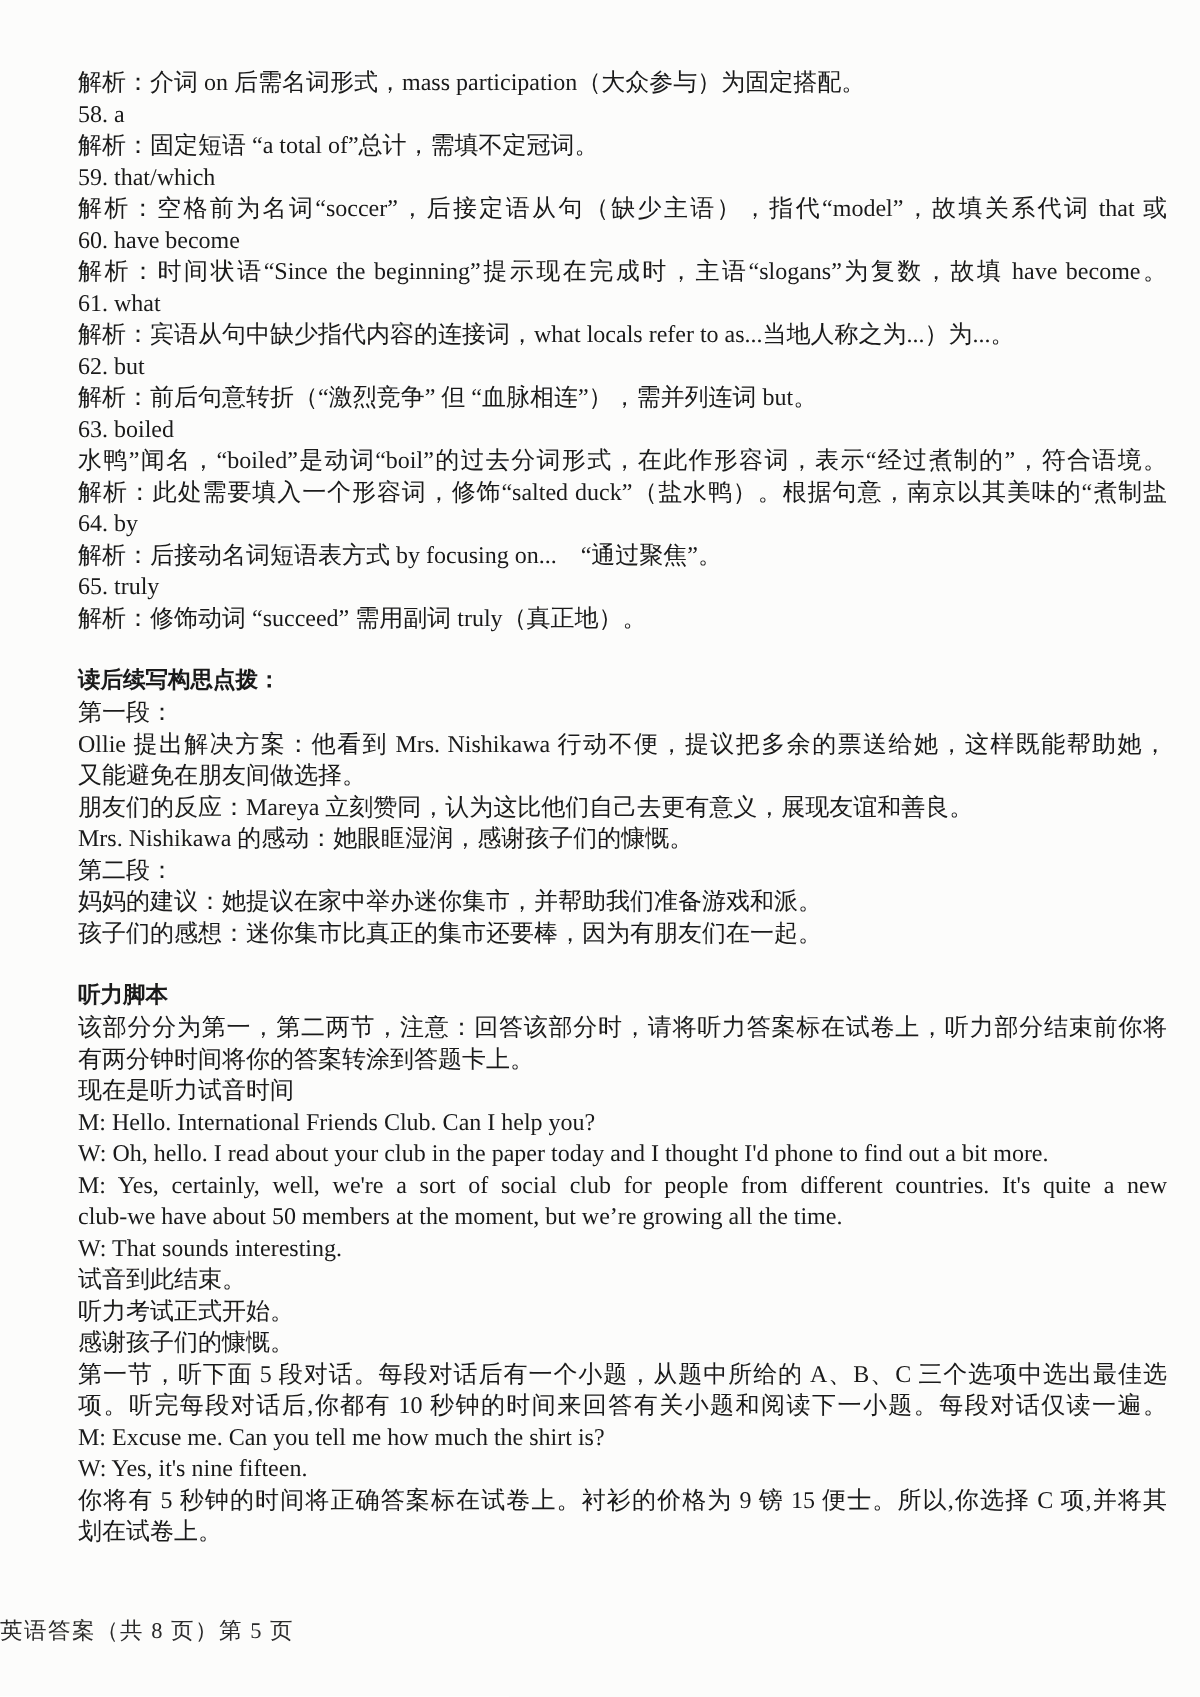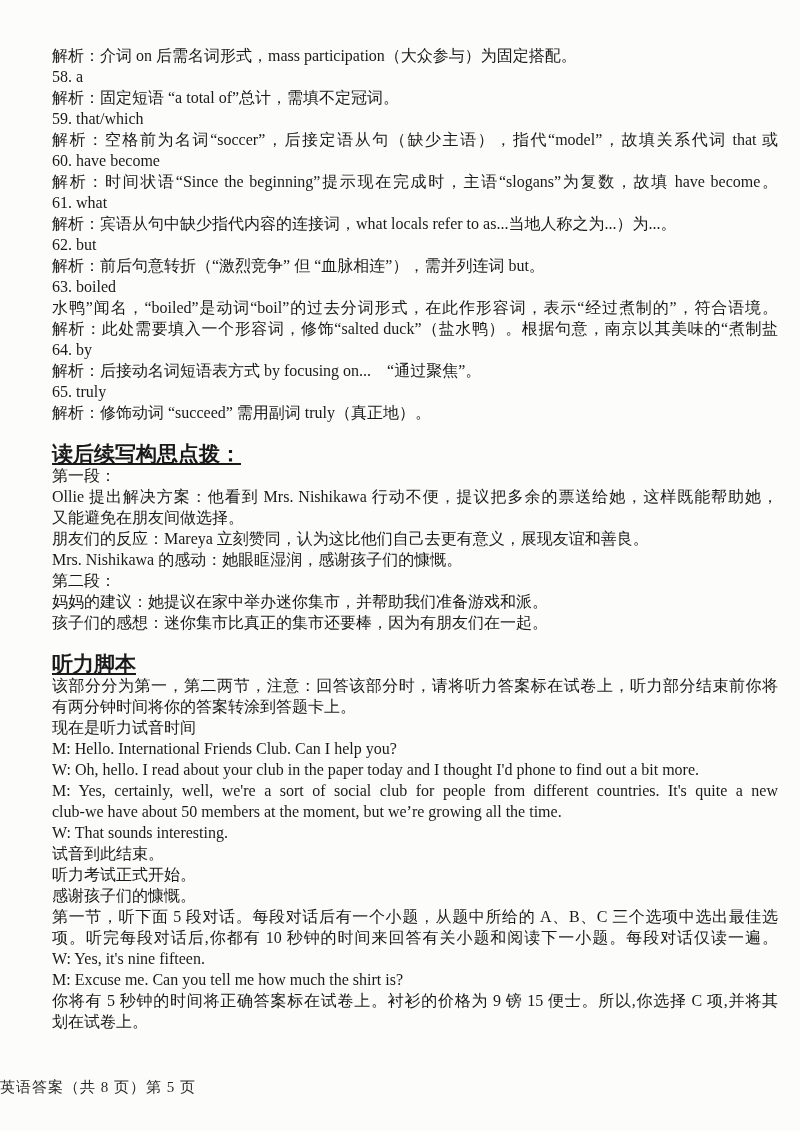--- a/index.html
+++ b/index.html
@@ -26,22 +26,21 @@
   }
   .line.j {
     white-space: normal;
     overflow: hidden;
     text-align: justify;
     text-align-last: justify;
   }
   .heading {
     height: 21px;
     font-weight: bold;
-    font-size: 21px;
-    text-decoration: underline;
+    font-size: 15px;
   }
   .gap { height: 21px; }
   .footer {
     position: absolute;
     top: 1078px;
     left: 0;
     width: 100%;
     text-align: left;
     font-size: 15px;
     color: #2a2a2a;
@@ -101,22 +100,22 @@
         <div class="line">M: Hello. International Friends Club. Can I help you?</div>
         <div class="line">W: Oh, hello. I read about your club in the paper today and I thought I'd phone to find out a bit more.</div>
         <div class="line j">M: Yes, certainly, well, we're a sort of social club for people from different countries. It's quite a new</div>
         <div class="line">club-we have about 50 members at the moment, but we’re growing all the time.</div>
         <div class="line">W: That sounds interesting.</div>
         <div class="line">试音到此结束。</div>
         <div class="line">听力考试正式开始。</div>
         <div class="line">感谢孩子们的慷慨。</div>
         <div class="line j">第一节，听下面 5 段对话。每段对话后有一个小题，从题中所给的 A、B、C 三个选项中选出最佳选</div>
         <div class="line j">项。听完每段对话后,你都有 10 秒钟的时间来回答有关小题和阅读下一小题。每段对话仅读一遍。</div>
+        <div class="line">M: Excuse me. Can you tell me how much the shirt is?</div>
         <div class="line">W: Yes, it's nine fifteen.</div>
-        <div class="line">M: Excuse me. Can you tell me how much the shirt is?</div>
         <div class="line j">你将有 5 秒钟的时间将正确答案标在试卷上。衬衫的价格为 9 镑 15 便士。所以,你选择 C 项,并将其</div>
         <div class="line">划在试卷上。</div>
       </div>
 
   </div>
 
   <div class="footer">英语答案（共 8 页）第 5 页</div>
 </div>
 
 </body></html>

